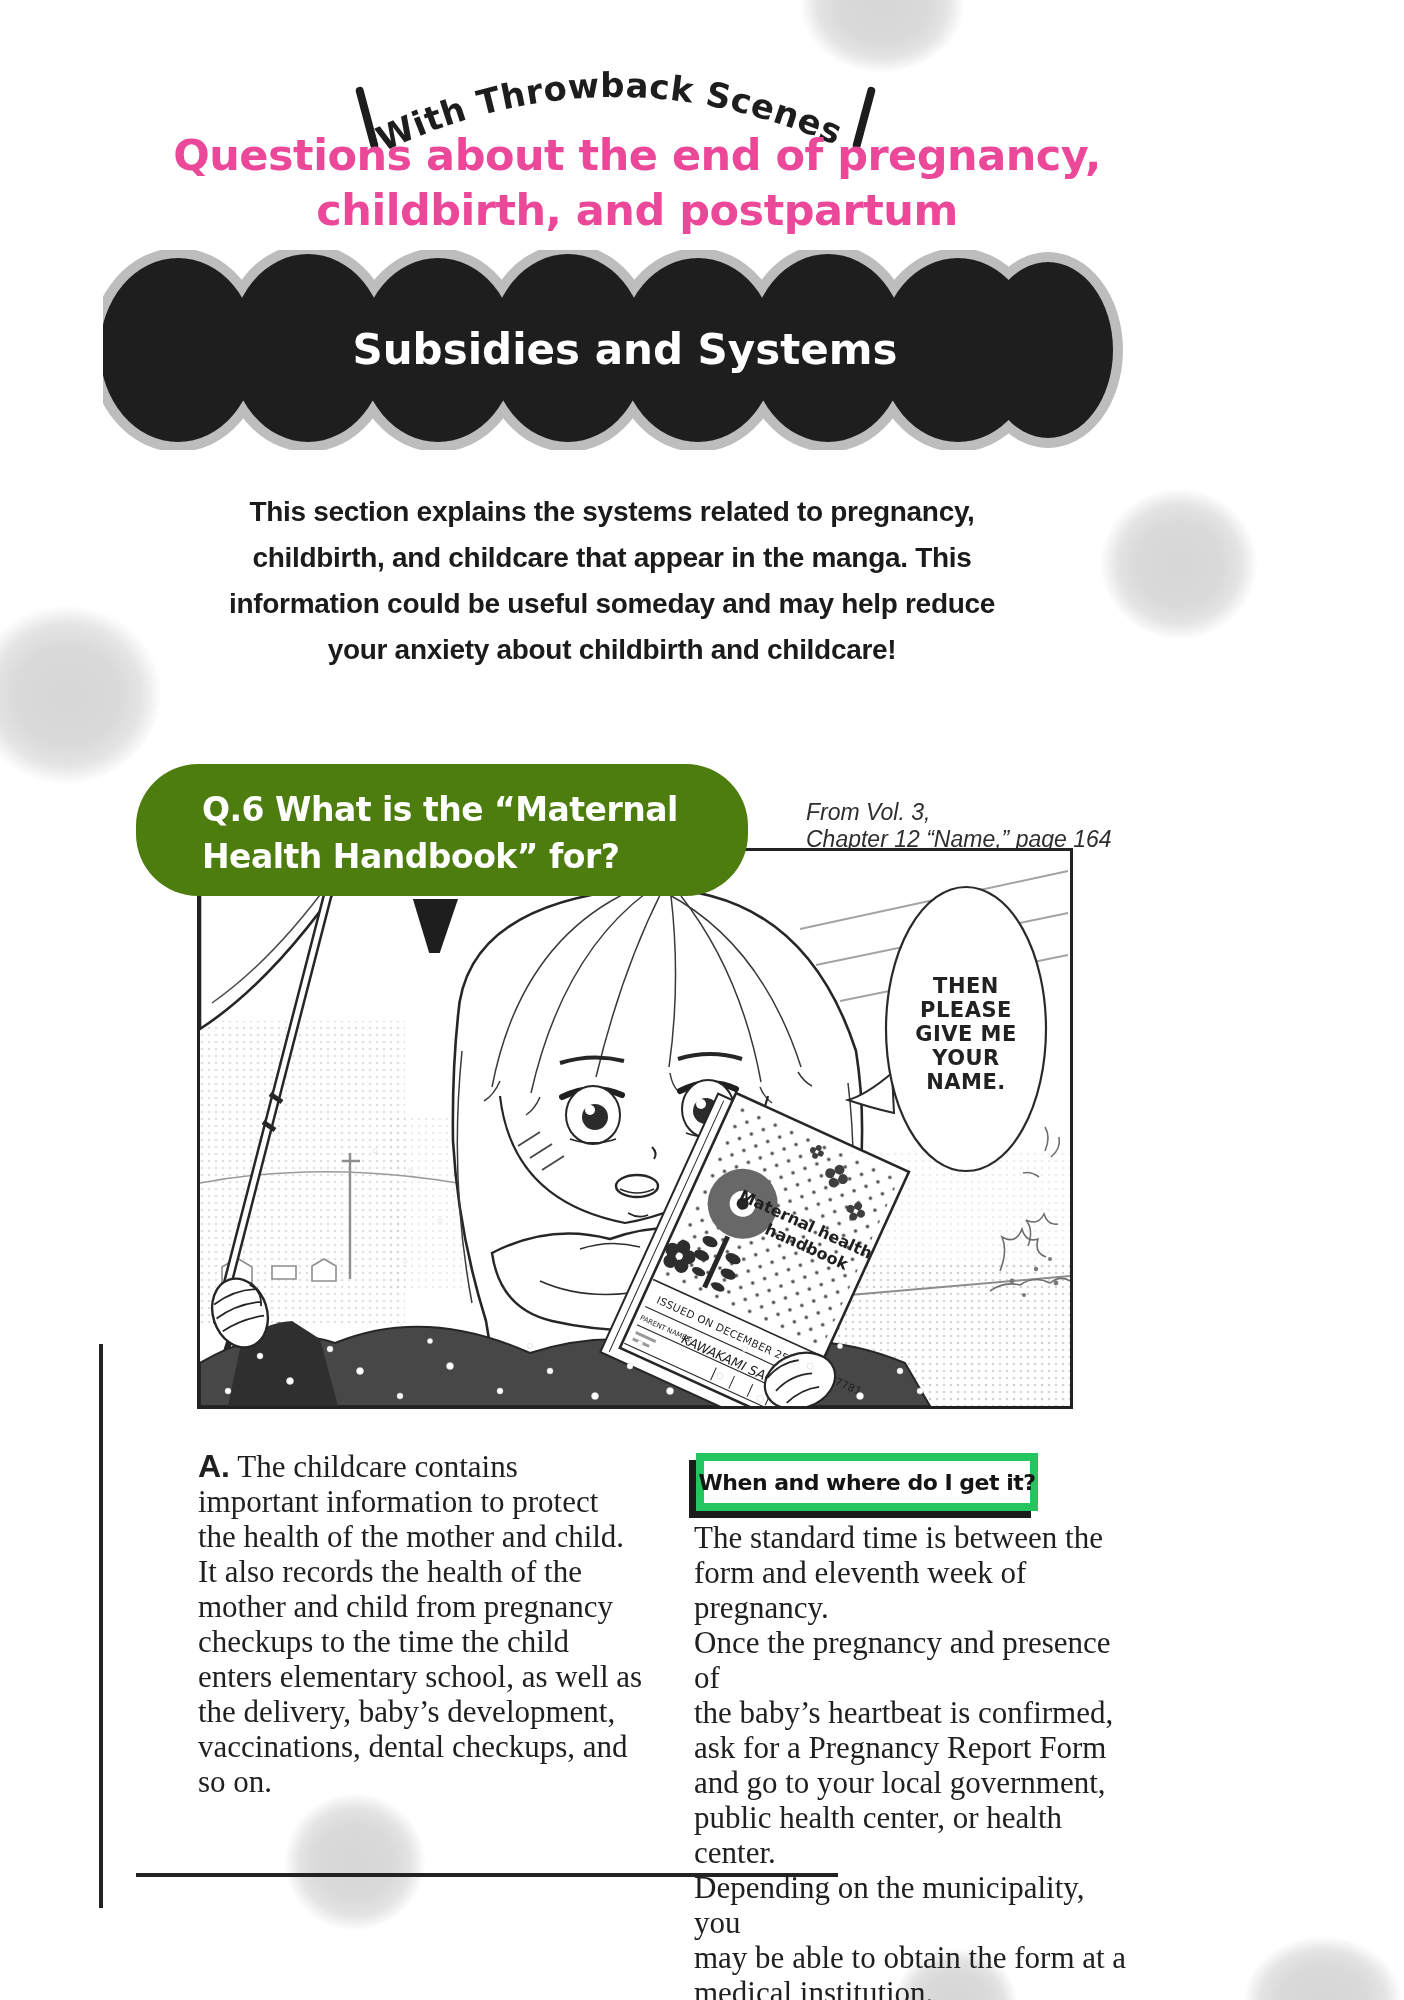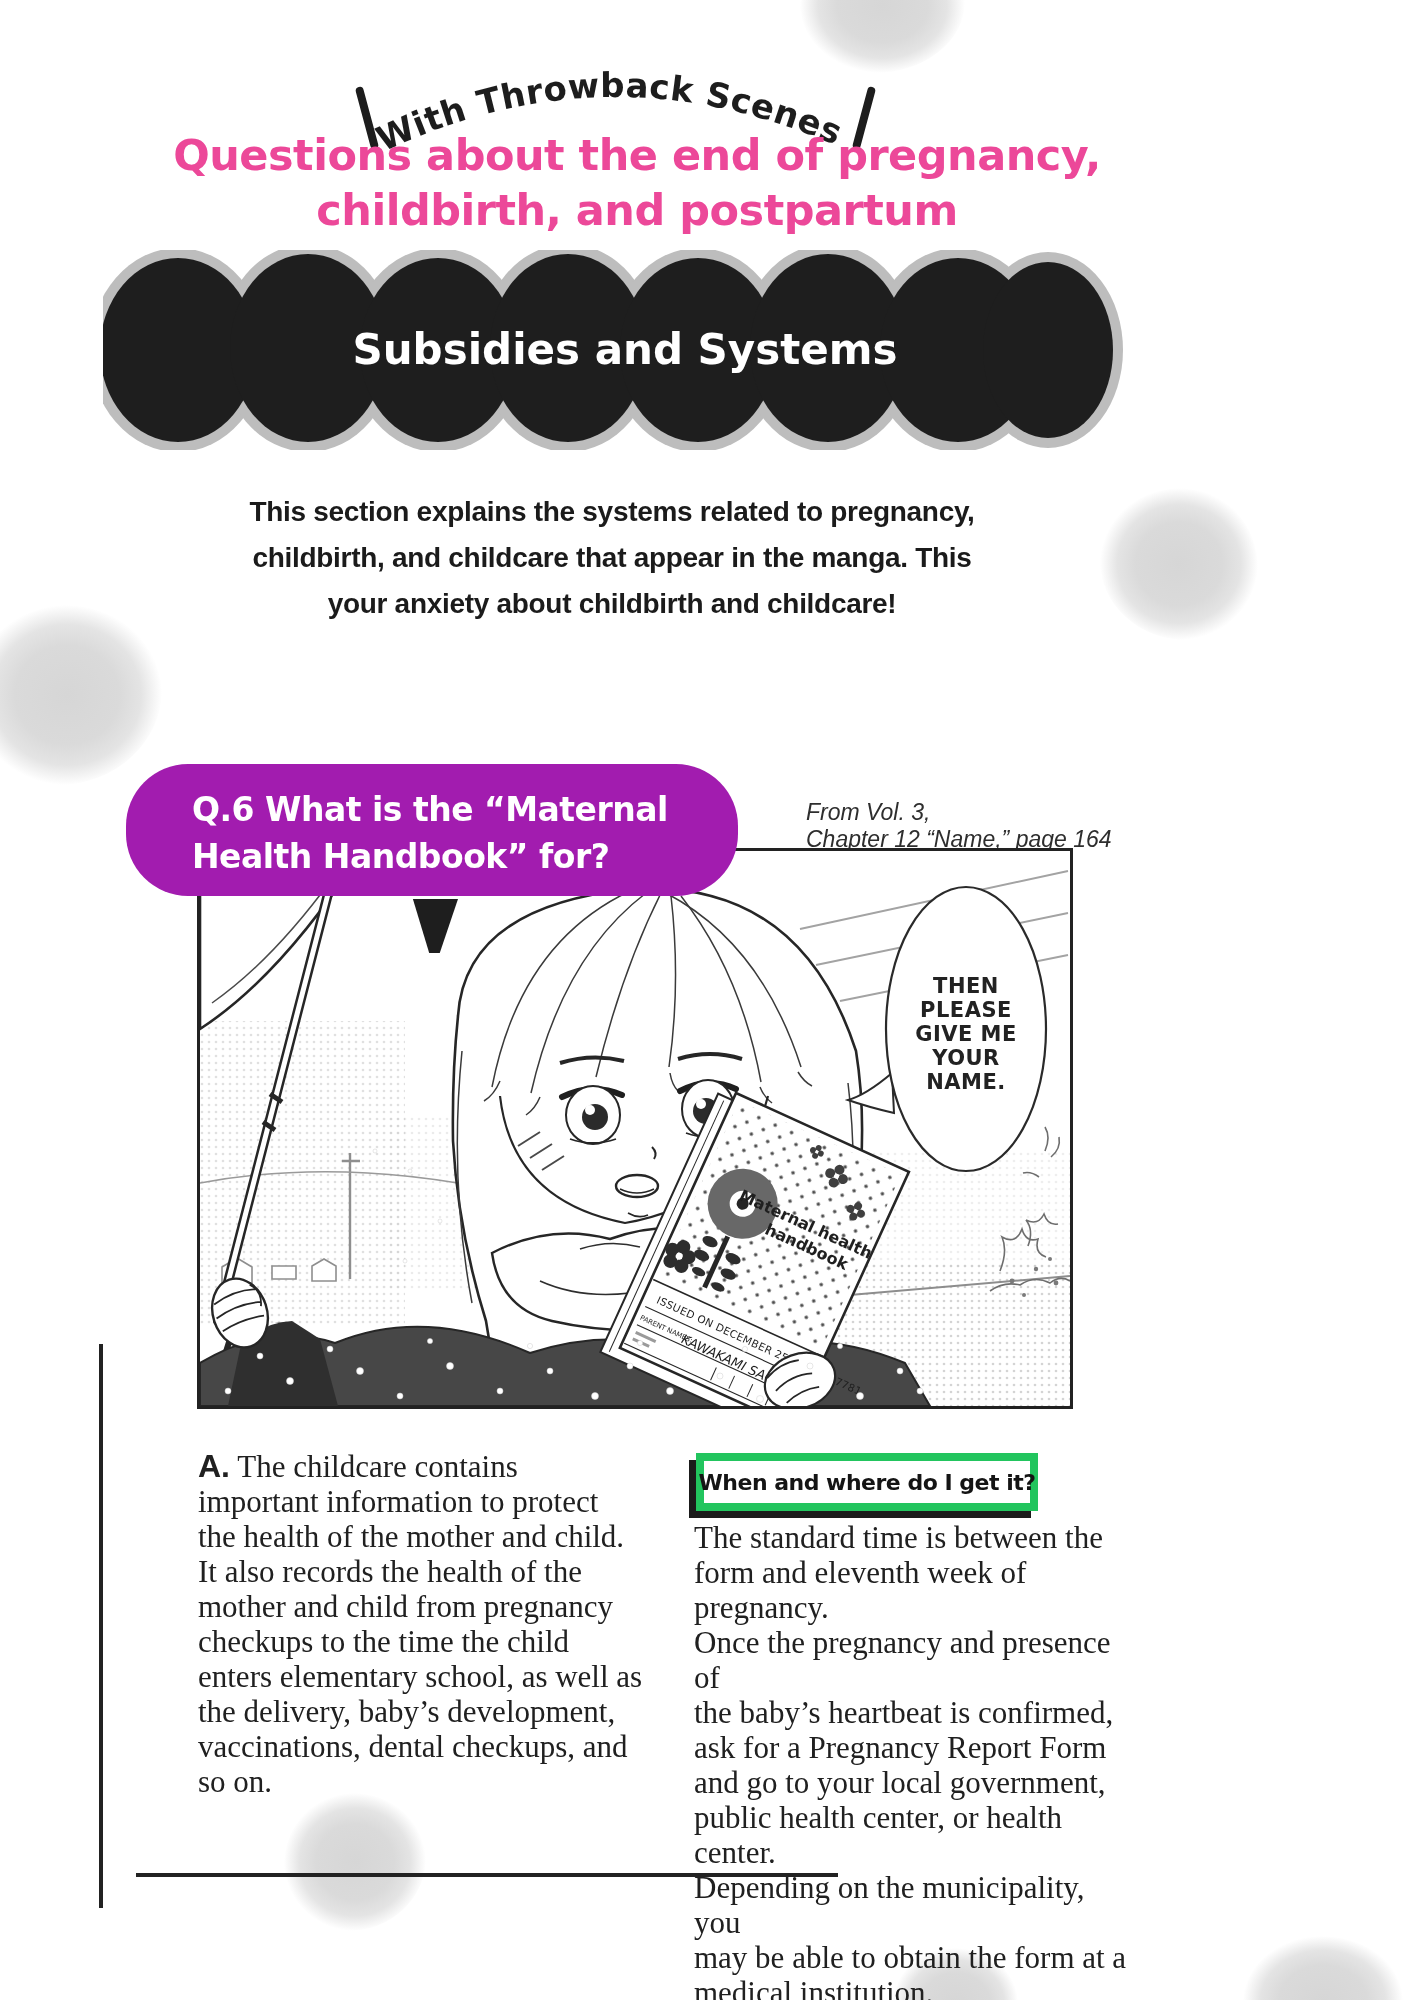--- a/index.html
+++ b/index.html
@@ -21,21 +21,21 @@
   
   #cloud-svg{position:absolute;left:103px;top:250px;width:1020px;height:200px;z-index:1;}
 
   
   #intro{position:absolute;left:60px;top:489px;width:1104px;text-align:center;
          font-family:"Liberation Sans",sans-serif;font-weight:bold;font-size:28px;line-height:46px;
          color:#1b1b1b;letter-spacing:-0.3px;z-index:1;}
   #intro span{display:block;}
 
   
-  #q-bubble{position:absolute;left:126px;top:764px;width:612px;height:132px;background:#a21caf;
+  #q-bubble{position:absolute;left:136px;top:764px;width:612px;height:132px;background:#4d7c0f;
             border-radius:62px;z-index:3;}
   #q-bubble .qtext{position:absolute;left:66px;top:22px;color:#fff;font-weight:bold;
                    font-size:33px;line-height:47px;letter-spacing:-0.5px;}
   #q-tail{position:absolute;left:410px;top:899px;width:48px;height:54px;background:#1e1e1e;
           clip-path:polygon(6% 0,100% 0,62% 100%,40% 100%);z-index:3;}
 
   
   #caption{position:absolute;left:806px;top:799px;font-family:"Liberation Sans",sans-serif;
            font-style:italic;font-size:23px;line-height:27px;color:#2e2e2e;z-index:1;}
 
@@ -108,20 +108,21 @@
         <ellipse cx="725" cy="98" rx="78" ry="94"></ellipse>
       <ellipse cx="855" cy="100" rx="78" ry="92"></ellipse>
         <ellipse cx="945" cy="100" rx="65" ry="88"></ellipse>
     </g>
     <text x="522" y="114" text-anchor="middle" font-size="42" font-weight="bold" fill="#ffffff">Subsidies and Systems</text>
   </svg>
 
   <div id="intro">
     <span>This section explains the systems related to pregnancy,</span>
     <span>childbirth, and childcare that appear in the manga. This</span>
+    <span>information could be useful someday and may help reduce</span>
     <span>your anxiety about childbirth and childcare!</span>
   </div>
 
   <div id="q-bubble">
     <div class="qtext">
       <div>Q.6 What is the “Maternal</div>
       <div>Health Handbook” for?</div>
     </div>
   </div>
   <div id="q-tail"></div>

